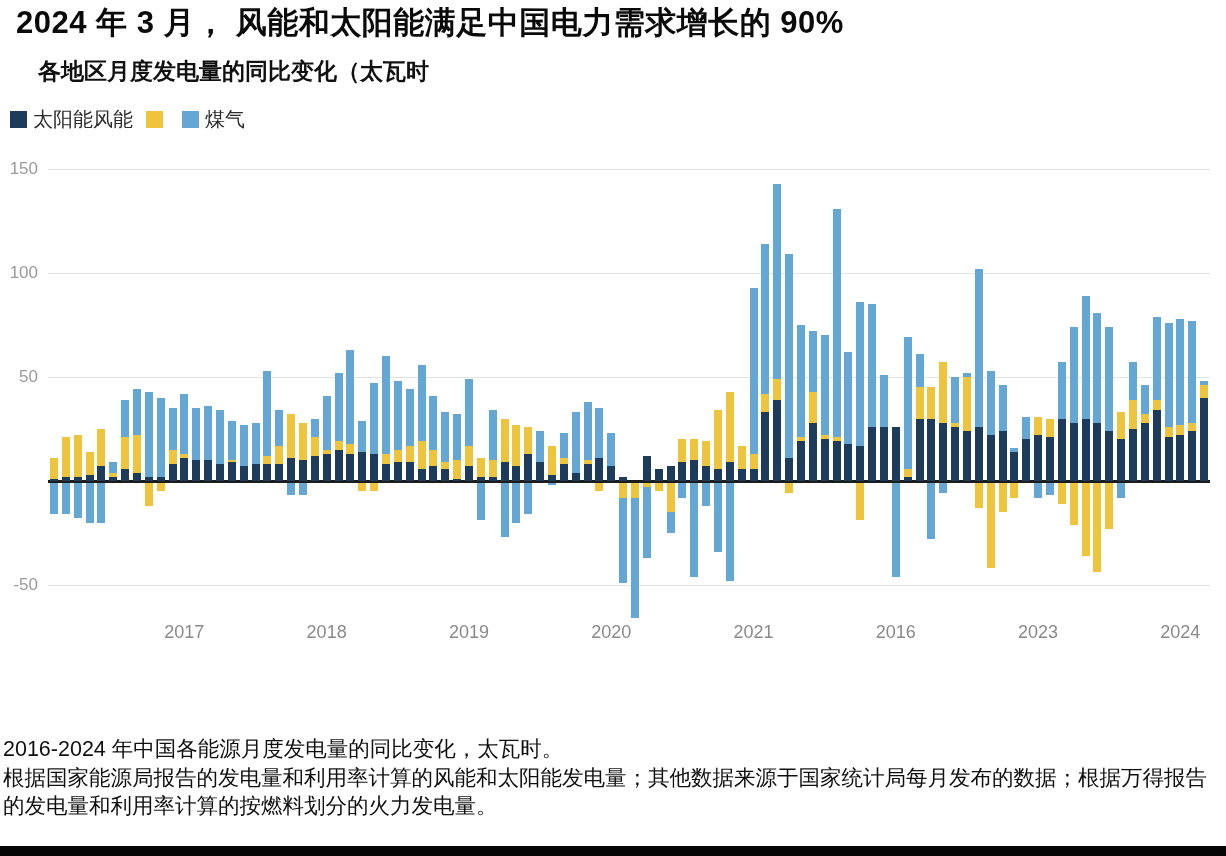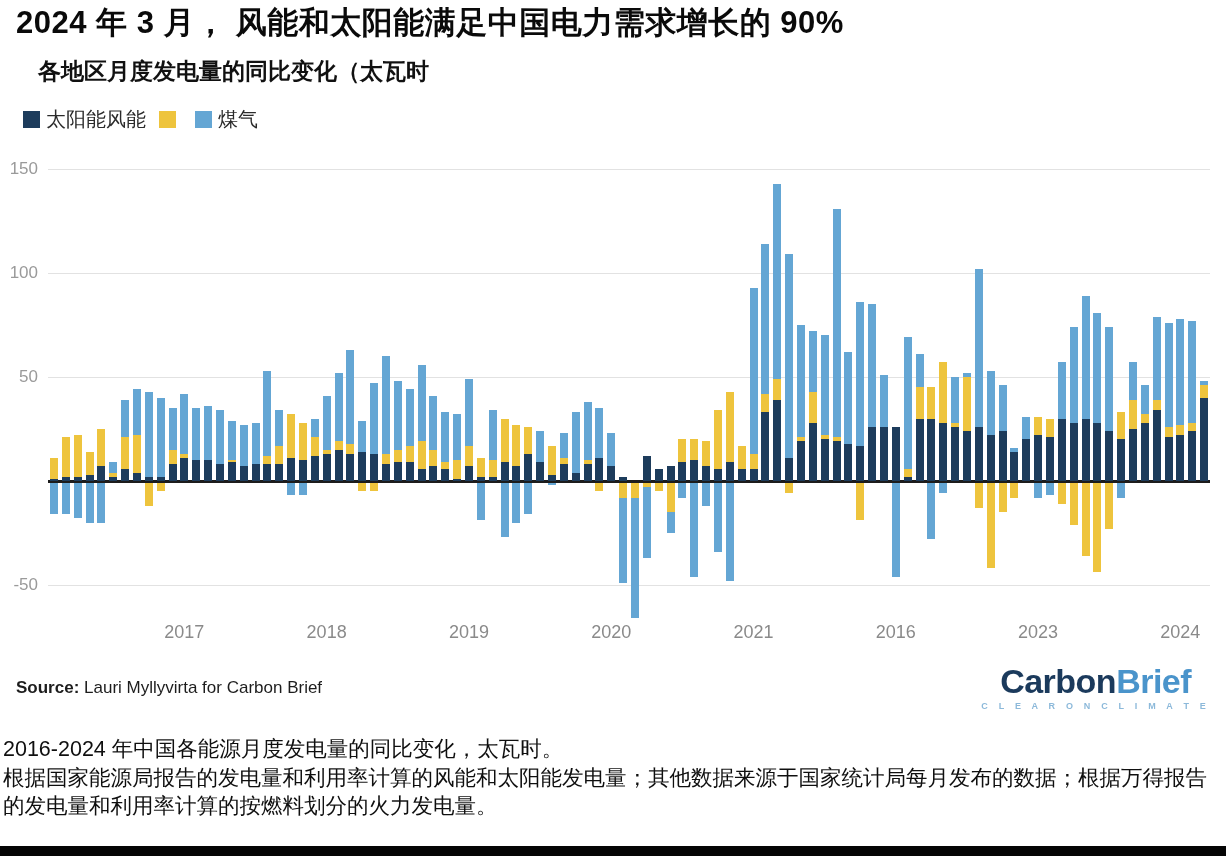--- a/index.html
+++ b/index.html
@@ -2,21 +2,21 @@
 <html><head>
 <meta charset="utf-8">
 <style>
   html,body{margin:0;padding:0;background:#ffffff;}
   body{font-family:"Liberation Sans","DejaVu Sans",sans-serif;}
   .page{position:relative;width:1226px;height:856px;background:#ffffff;overflow:hidden;}
 
   .title{position:absolute;left:16px;top:2px;font-size:31px;font-weight:700;color:#0a0a0a;letter-spacing:0.5px;white-space:nowrap;}
   .subtitle{position:absolute;left:38px;top:56px;font-size:23px;font-weight:600;color:#111;white-space:nowrap;}
 
-  .legend{position:absolute;left:23px;top:106px;display:flex;align-items:center;gap:13px;}
+  .legend{position:absolute;left:10px;top:106px;display:flex;align-items:center;gap:13px;}
   .legend-item{display:flex;align-items:center;}
   .swatch{width:17px;height:17px;margin-right:6px;flex:0 0 auto;}
   .legend-label{font-size:20px;color:#2b2b2b;font-weight:500;white-space:nowrap;}
 
   .chart{position:absolute;left:0;top:148px;width:1092px;height:510px;}
   .gridline{position:absolute;height:1px;background:#e2e2e2;}
   .zeroline{position:absolute;height:3px;background:#1c1c1c;}
   .ytick{position:absolute;left:0;width:38px;text-align:right;font-size:17px;color:#9a9a9a;}
   .xtick{position:absolute;top:474px;width:80px;text-align:center;font-size:18px;color:#8a8a8a;}
   .seg{position:absolute;width:8px;}
@@ -348,28 +348,21 @@
       <div class="xtick" style="left: 144.357px;">2017</div>
       <div class="xtick" style="left: 286.643px;">2018</div>
       <div class="xtick" style="left: 428.929px;">2019</div>
       <div class="xtick" style="left: 571.214px;">2020</div>
       <div class="xtick" style="left: 713.5px;">2021</div>
       <div class="xtick" style="left: 855.786px;">2016</div>
       <div class="xtick" style="left: 998.071px;">2023</div>
       <div class="xtick" style="left: 1140.36px;">2024</div>
     </div>
 
-  <div class="source-row">
-    <b>Source:</b><span> Lauri Myllyvirta for Carbon Brief</span>
-  </div>
-
-  <div class="logo">
-    <div class="logo-word"><span class="logo-carbon">Carbon</span><span class="logo-brief">Brief</span></div>
-    <div class="logo-tagline">C L E A R   O N   C L I M A T E</div>
-  </div>
+
 
   <div class="caption">
     <p>2016-2024 年中国各能源月度发电量的同比变化，太瓦时。</p>
     <p>根据国家能源局报告的发电量和利用率计算的风能和太阳能发电量；其他数据来源于国家统计局每月发布的数据；根据万得报告的发电量和利用率计算的按燃料划分的火力发电量。</p>
   </div>
 
   <div class="bottom-bar"></div>
 </div>
 
 </body></html>

